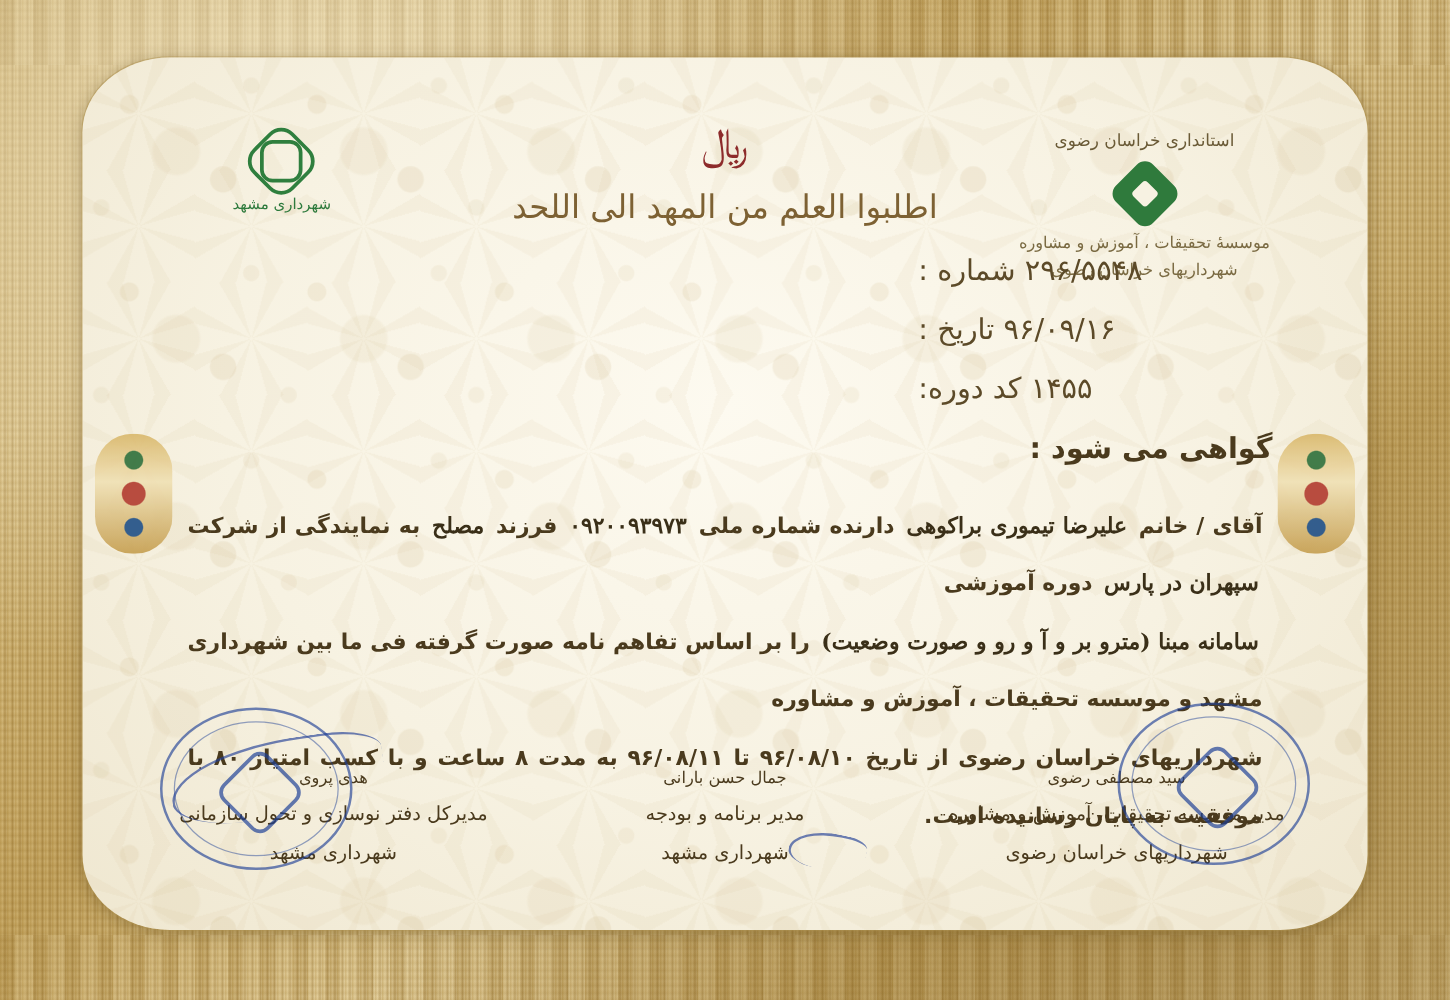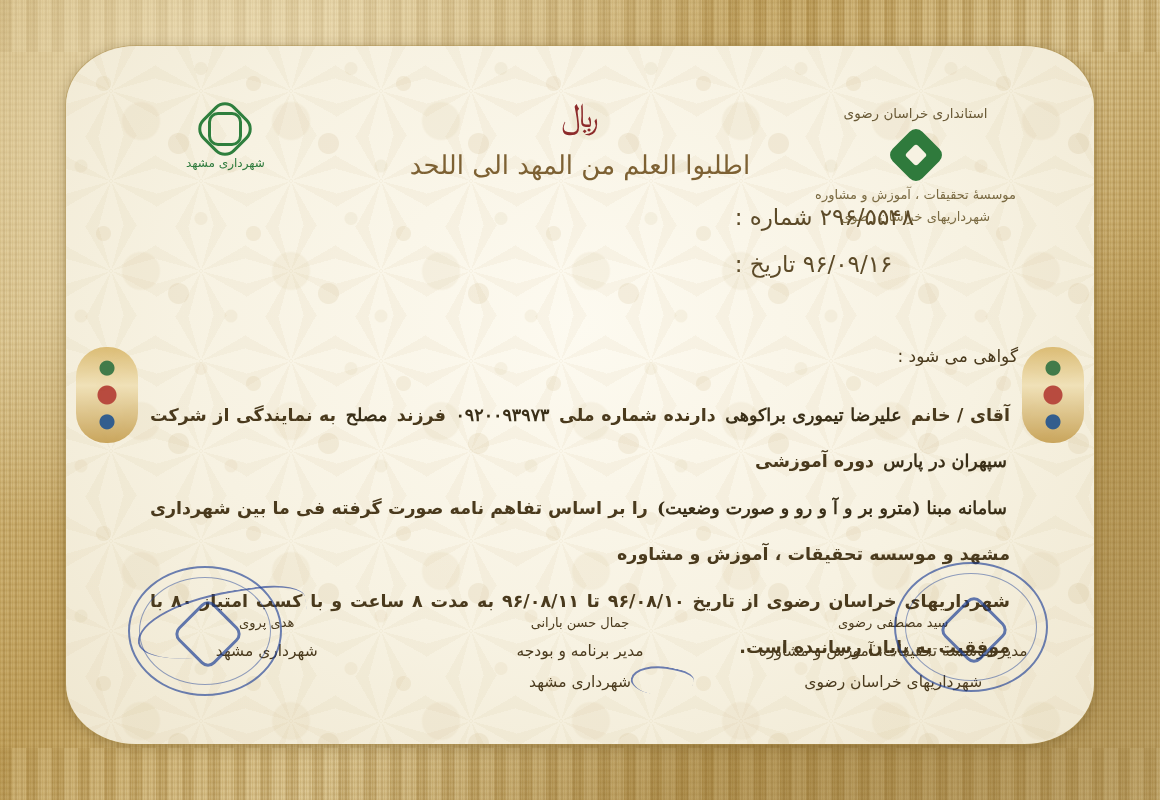--- a/index.html
+++ b/index.html
@@ -219,24 +219,25 @@
   
   .body-wrap {
     position: absolute;
     top: 300px;
     right: 70px;
     left: 70px;
     direction: rtl;
     color: #4a3a1d;
   }
   .intro {
-    font-size: 17px;
+    font-size: 23px;
     text-align: right;
     margin-bottom: 26px;
     padding-right: 6px;
+    font-weight: bold;
   }
   .para {
     font-size: 17.5px;
     line-height: 2.65;
     text-align: justify;
     text-align-last: right;
     padding: 0 14px;
     font-weight: bold;
   }
   .hand {
@@ -349,20 +350,24 @@
     </div>
 
     <div class="meta">
       <div class="row">
         <span class="val">۲۹۶/۵۵۴۸</span>
         <span class="lbl">شماره :</span>
       </div>
       <div class="row">
         <span class="val">۹۶/۰۹/۱۶</span>
         <span class="lbl">تاریخ :</span>
+      </div>
+      <div class="row">
+        <span class="val">۱۴۵۵</span>
+        <span class="lbl">کد دوره:</span>
       </div>
     </div>
 
     <div class="body-wrap">
       <div class="intro">گواهی می شود :</div>
 
       <div class="para">
         <span>آقای / خانم</span>
         <span class="hand">علیرضا تیموری براکوهی</span>
         <span>دارنده شماره ملی</span>
@@ -395,20 +400,21 @@
 
       <div class="sig">
         <div class="name">جمال حسن بارانی</div>
         <div>مدیر برنامه و بودجه</div>
         <div>شهرداری مشهد</div>
         <div class="sig-scribble two"></div>
       </div>
 
       <div class="sig">
         <div class="name">هدی پروی</div>
+        <div>مدیرکل دفتر نوسازی و تحول سازمانی</div>
         <div>شهرداری مشهد</div>
         <div class="sig-scribble one"></div>
         <div class="stamp mashhad">
           <div class="core"></div>
         </div>
       </div>
 
     </div>
   </div>
 </div>

